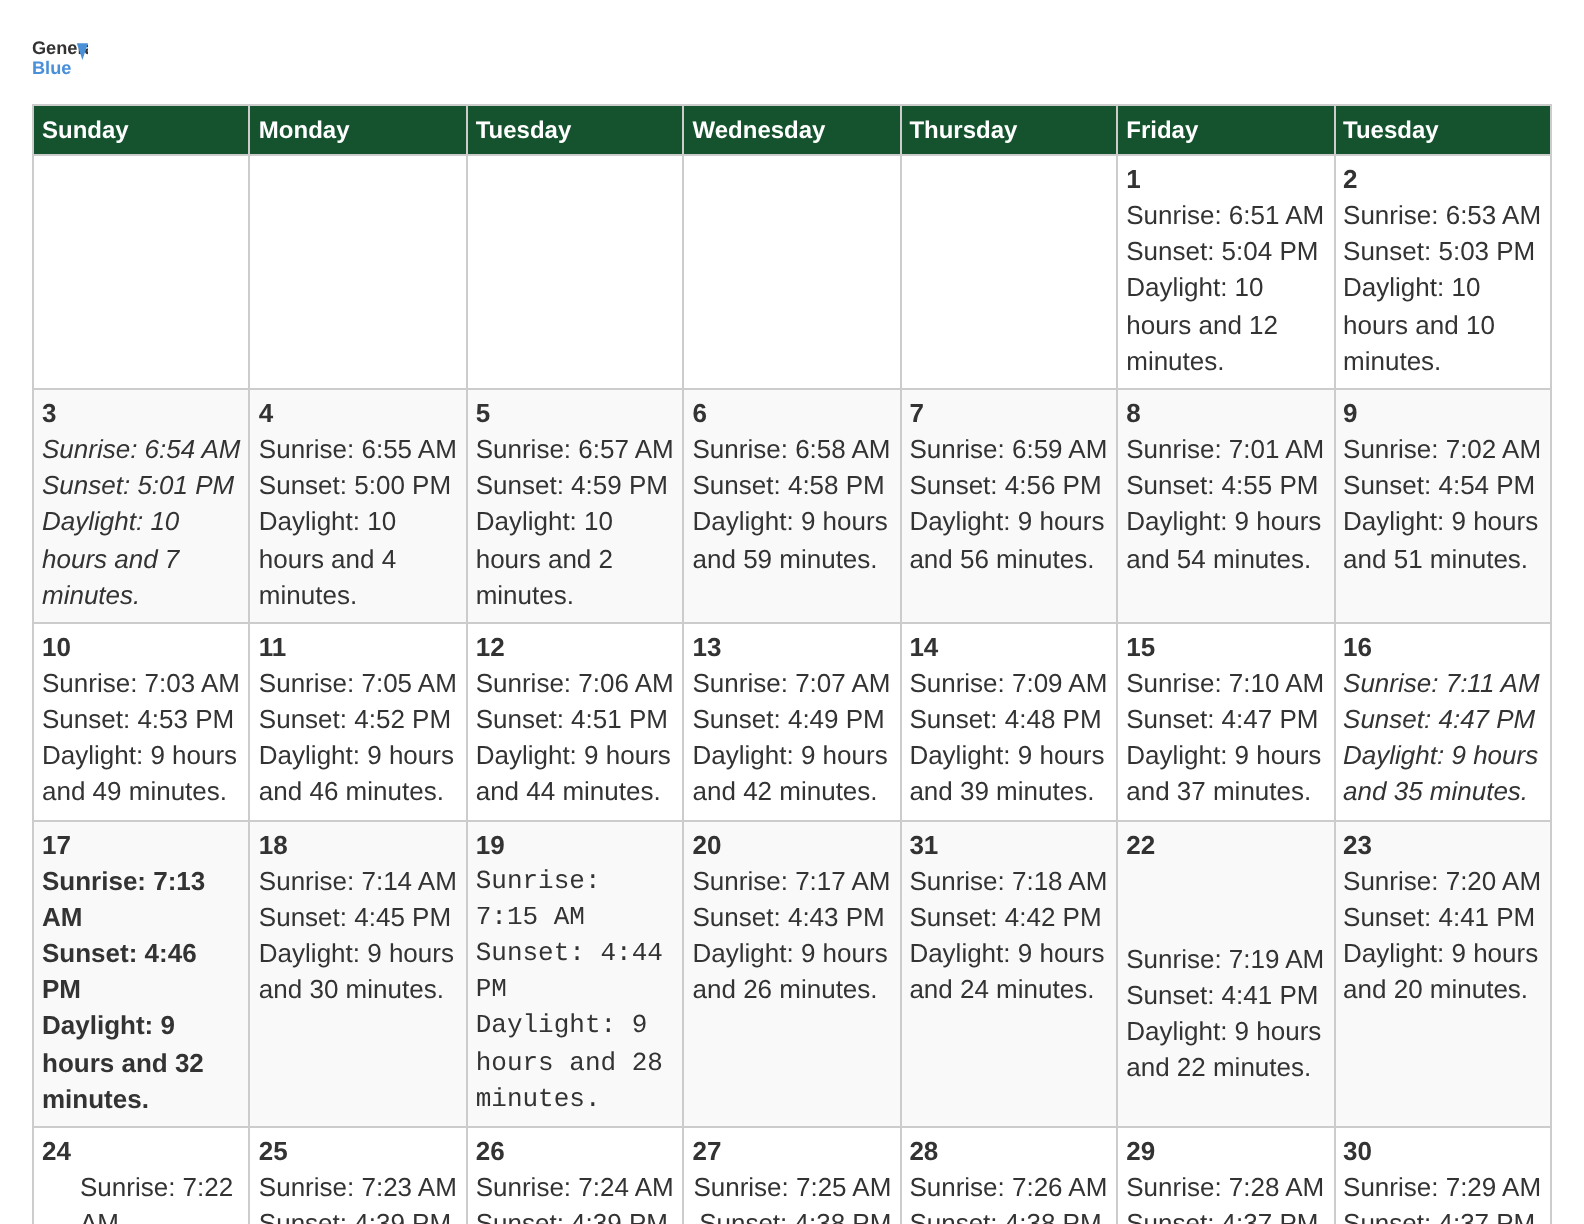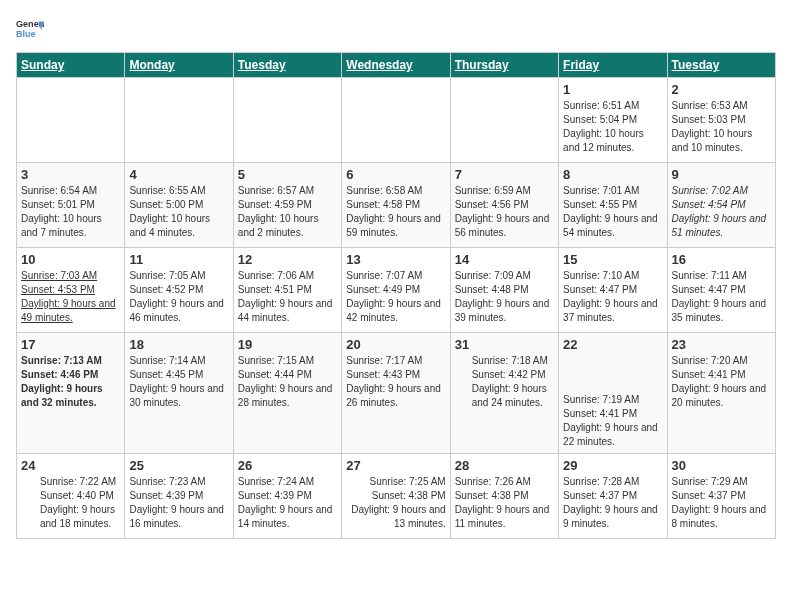--- a/index.html
+++ b/index.html
@@ -61,28 +61,28 @@
       background: #fff;
     }
     td.other-month { background: #f5f5f5; }
     .day-num {
       font-size: 13px;
       font-weight: bold;
       display: block;
       margin-bottom: 2px;
     }
     .day-info {
-      font-size: 10px;
+      font-size: 13px;
       line-height: 1.4;
       color: #333;
     }
     tr:nth-child(even) td { background: #f9f9f9; }
     tr:nth-child(odd) td { background: #fff; }
     
-    tr:first-child th { background-color: #0f766e; text-decoration: underline; }
+    tr:first-child th { background-color: #14532d; }
   </style>
 </head>
 <body>
 
 <div class="header-section">
   <div class="logo">
     <svg class="logo-icon" viewBox="0 0 40 40" xmlns="http://www.w3.org/2000/svg">
       <text x="0" y="16" font-size="13" font-weight="bold" fill="#333">General</text>
       <text x="0" y="30" font-size="13" font-weight="bold" fill="#4a90d9">Blue</text>
       <polygon points="32,8 40,8 36,20" fill="#4a90d9"></polygon>
@@ -118,21 +118,21 @@
         <td>
           <span class="day-num">2</span>
           <div class="day-info" style="white-space: pre-line;">Sunrise: 6:53 AM
 Sunset: 5:03 PM
 Daylight: 10 hours and 10 minutes.</div>
         </td>
       </tr>
       <tr>
         <td>
           <span class="day-num">3</span>
-          <div class="day-info" style="white-space: pre-line;">Sunrise: 6:54 AM
+          <div class="day-info" style="white-space: pre-line; font-style: italic;">Sunrise: 6:54 AM
 Sunset: 5:01 PM
 Daylight: 10 hours and 7 minutes.</div>
         </td>
         <td>
           <span class="day-num">4</span>
           <div class="day-info" style="white-space: pre-line;">Sunrise: 6:55 AM
 Sunset: 5:00 PM
 Daylight: 10 hours and 4 minutes.</div>
         </td>
         <td>
@@ -154,29 +154,29 @@
 Daylight: 9 hours and 56 minutes.</div>
         </td>
         <td>
           <span class="day-num">8</span>
           <div class="day-info" style="white-space: pre-line;">Sunrise: 7:01 AM
 Sunset: 4:55 PM
 Daylight: 9 hours and 54 minutes.</div>
         </td>
         <td>
           <span class="day-num">9</span>
-          <div class="day-info" style="white-space: pre-line; font-style: italic;">Sunrise: 7:02 AM
+          <div class="day-info" style="white-space: pre-line;">Sunrise: 7:02 AM
 Sunset: 4:54 PM
 Daylight: 9 hours and 51 minutes.</div>
         </td>
       </tr>
       <tr>
         <td>
           <span class="day-num">10</span>
-          <div class="day-info" style="white-space: pre-line; text-decoration: underline;">Sunrise: 7:03 AM
+          <div class="day-info" style="white-space: pre-line;">Sunrise: 7:03 AM
 Sunset: 4:53 PM
 Daylight: 9 hours and 49 minutes.</div>
         </td>
         <td>
           <span class="day-num">11</span>
           <div class="day-info" style="white-space: pre-line;">Sunrise: 7:05 AM
 Sunset: 4:52 PM
 Daylight: 9 hours and 46 minutes.</div>
         </td>
         <td>
@@ -198,53 +198,53 @@
 Daylight: 9 hours and 39 minutes.</div>
         </td>
         <td>
           <span class="day-num">15</span>
           <div class="day-info" style="white-space: pre-line;">Sunrise: 7:10 AM
 Sunset: 4:47 PM
 Daylight: 9 hours and 37 minutes.</div>
         </td>
         <td>
           <span class="day-num">16</span>
-          <div class="day-info" style="white-space: pre-line;">Sunrise: 7:11 AM
+          <div class="day-info" style="white-space: pre-line; font-style: italic;">Sunrise: 7:11 AM
 Sunset: 4:47 PM
 Daylight: 9 hours and 35 minutes.</div>
         </td>
       </tr>
       <tr>
         <td>
           <span class="day-num">17</span>
           <div class="day-info" style="white-space: pre-line; font-weight: bold;">Sunrise: 7:13 AM
 Sunset: 4:46 PM
 Daylight: 9 hours and 32 minutes.</div>
         </td>
         <td>
           <span class="day-num">18</span>
           <div class="day-info" style="white-space: pre-line;">Sunrise: 7:14 AM
 Sunset: 4:45 PM
 Daylight: 9 hours and 30 minutes.</div>
         </td>
         <td>
           <span class="day-num">19</span>
-          <div class="day-info" style="white-space: pre-line;">Sunrise: 7:15 AM
+          <div class="day-info" style="white-space: pre-line; font-family: Liberation Mono, monospace;">Sunrise: 7:15 AM
 Sunset: 4:44 PM
 Daylight: 9 hours and 28 minutes.</div>
         </td>
         <td>
           <span class="day-num">20</span>
           <div class="day-info" style="white-space: pre-line;">Sunrise: 7:17 AM
 Sunset: 4:43 PM
 Daylight: 9 hours and 26 minutes.</div>
         </td>
         <td>
           <span class="day-num">31</span>
-          <div class="day-info" style="white-space: pre-line; margin-left: 17px;">Sunrise: 7:18 AM
+          <div class="day-info" style="white-space: pre-line;">Sunrise: 7:18 AM
 Sunset: 4:42 PM
 Daylight: 9 hours and 24 minutes.</div>
         </td>
         <td>
           <span class="day-num">22</span>
           <div class="day-info" style="white-space: pre-line; margin-top: 41px;">Sunrise: 7:19 AM
 Sunset: 4:41 PM
 Daylight: 9 hours and 22 minutes.</div>
         </td>
         <td>

